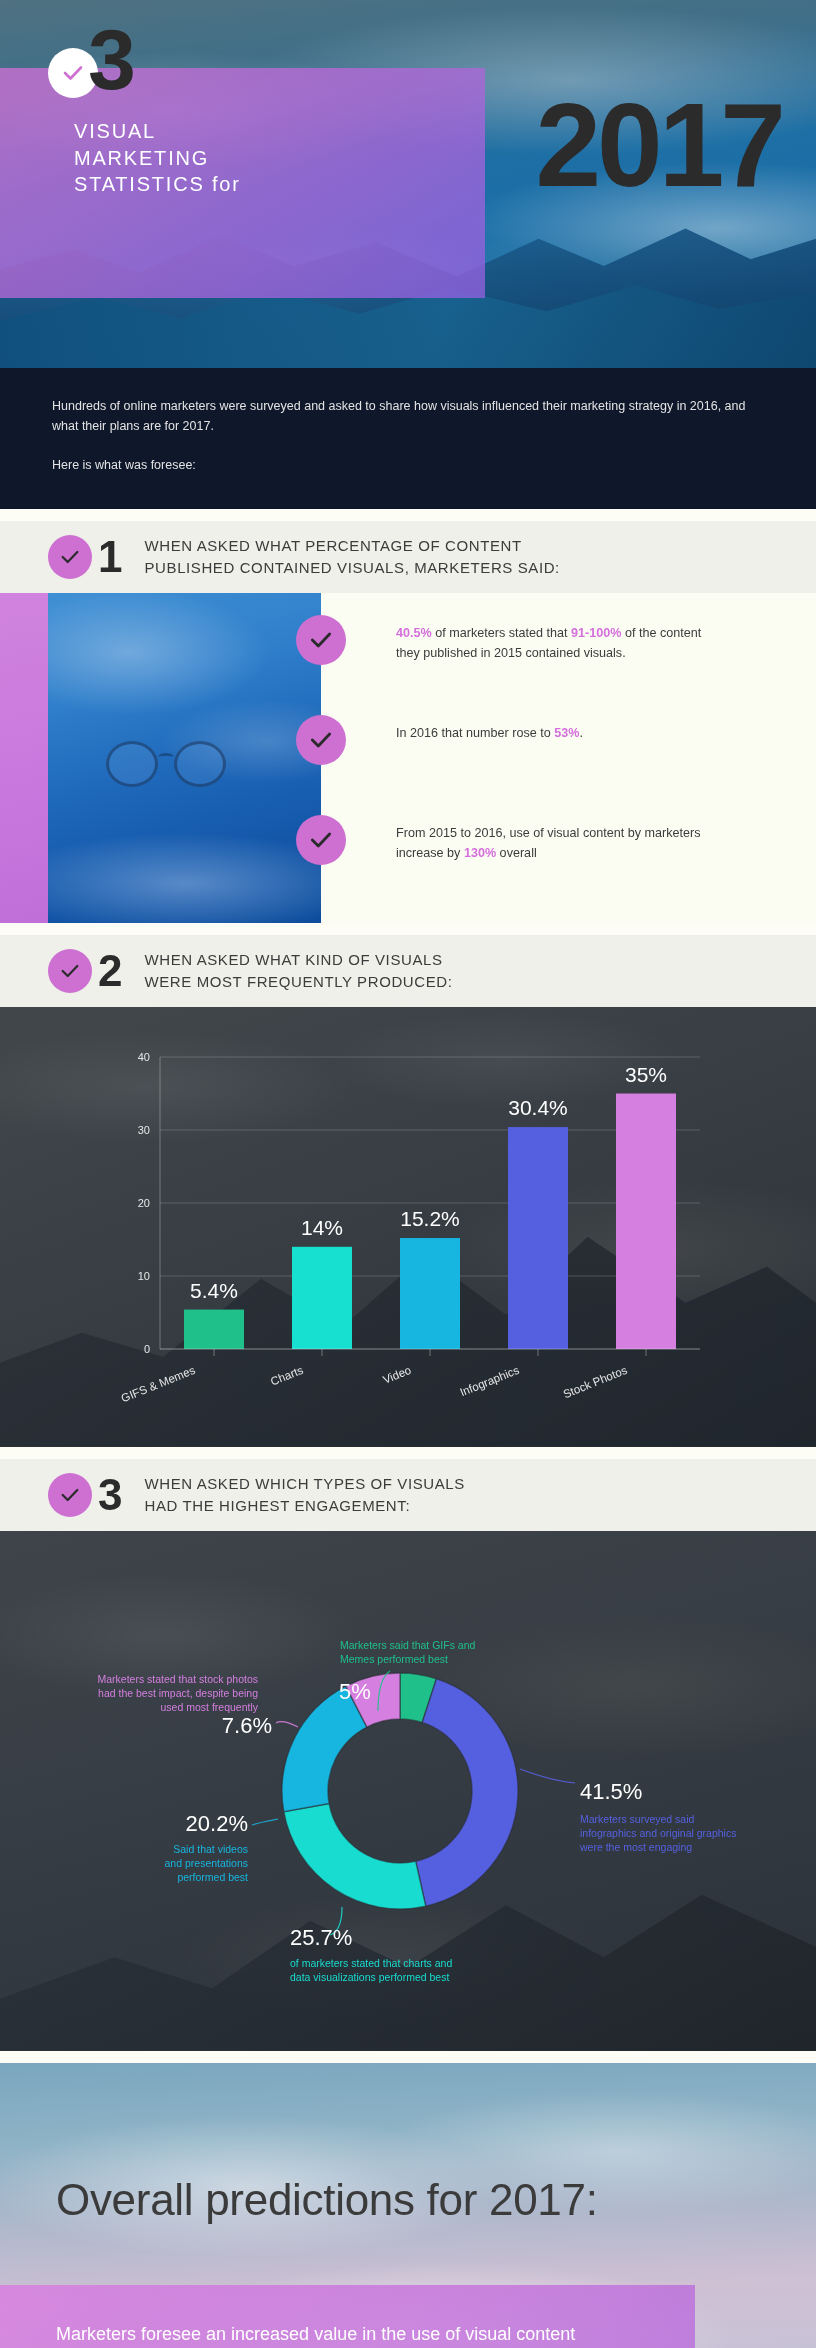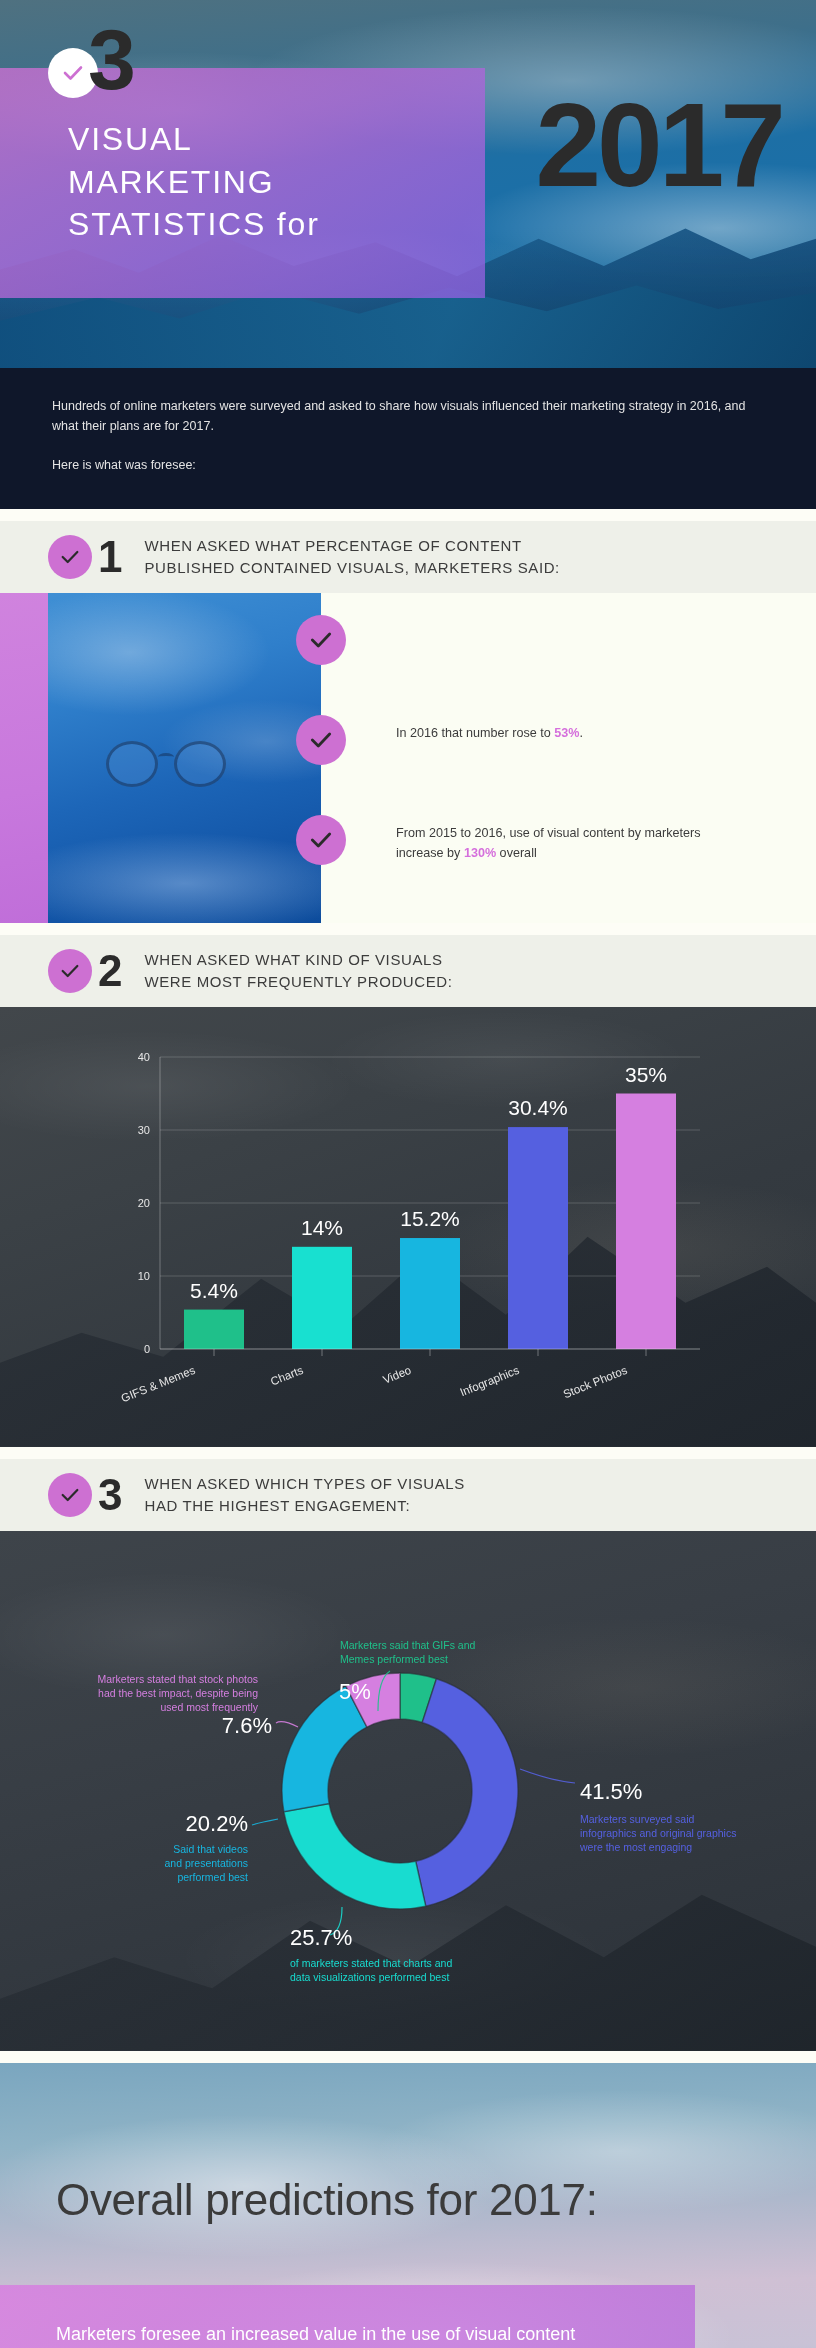--- a/index.html
+++ b/index.html
@@ -52,22 +52,22 @@
     background: #ffffff;
     display: flex; align-items: center; justify-content: center;
   }
   .hero-check svg { width: 24px; height: 24px; }
   .hero-num {
     position: absolute; left: 88px; top: 16px;
     font-size: 86px; font-weight: bold; color: #2b2b2b;
     letter-spacing: -2px; line-height: 1;
   }
   .hero-title {
-    position: absolute; left: 68px; top: 118px;
-    color: #ffffff; font-size: 32px; font-weight: 300;
+    position: absolute; left: 74px; top: 118px;
+    color: #ffffff; font-size: 20px; font-weight: 300;
     letter-spacing: 1.8px; line-height: 1.33;
   }
   .hero-year {
     position: absolute; right: 34px; top: 86px;
     font-size: 118px; font-weight: bold; color: #2b2b2b;
     letter-spacing: -4px; line-height: 1;
   }
 
   
   .intro {
@@ -274,20 +274,21 @@
       </div>
     </div>
     <div class="s1-list">
 
       <div class="bullet">
         <div class="bullet-check">
           <svg viewBox="0 0 24 24" fill="none" stroke="#2b2b2b" stroke-width="2.6" stroke-linecap="round" stroke-linejoin="round">
               <polyline points="4,12 9.5,17.5 20,6.5"></polyline>
             </svg>
         </div>
+        <div class="bullet-text"><span class="hl">40.5%</span><span> of marketers stated that </span><span class="hl">91-100%</span><span> of the content they published in 2015 contained visuals.</span></div>
       </div>
 
       <div class="bullet">
         <div class="bullet-check">
           <svg viewBox="0 0 24 24" fill="none" stroke="#2b2b2b" stroke-width="2.6" stroke-linecap="round" stroke-linejoin="round">
               <polyline points="4,12 9.5,17.5 20,6.5"></polyline>
             </svg>
         </div>
         <div class="bullet-text"><span>In 2016 that number rose to </span><span class="hl">53%</span><span>.</span></div>
       </div>

